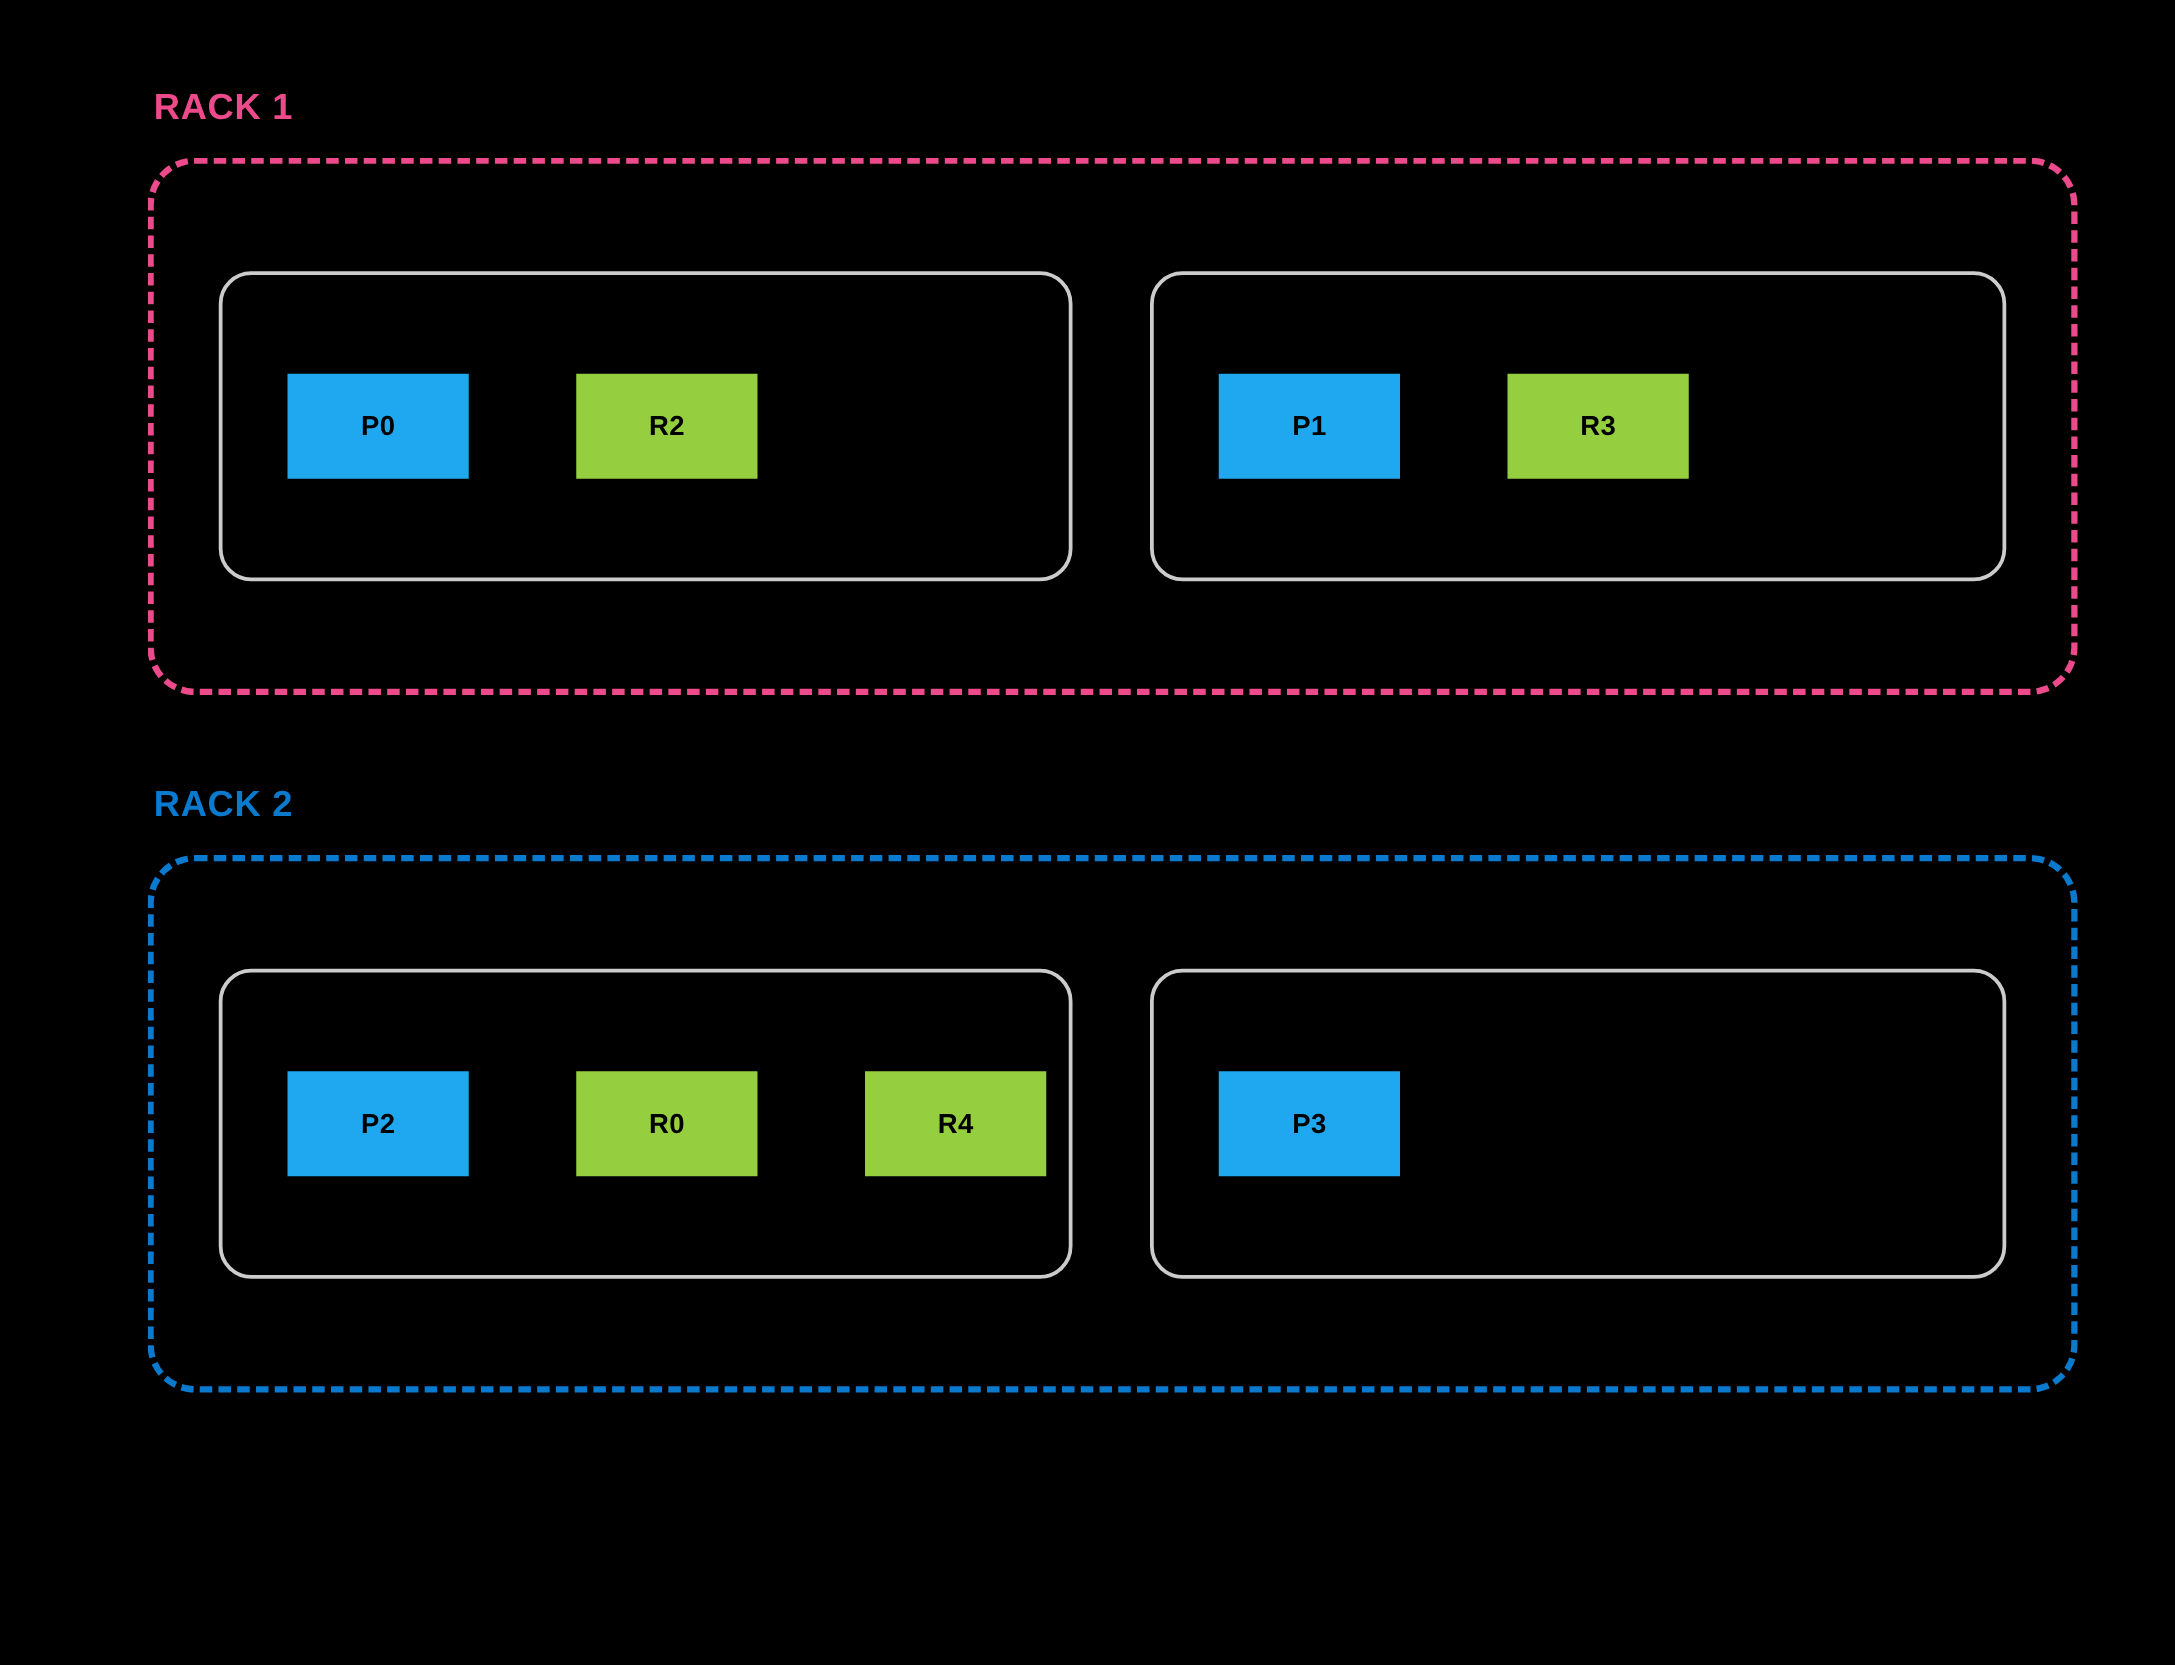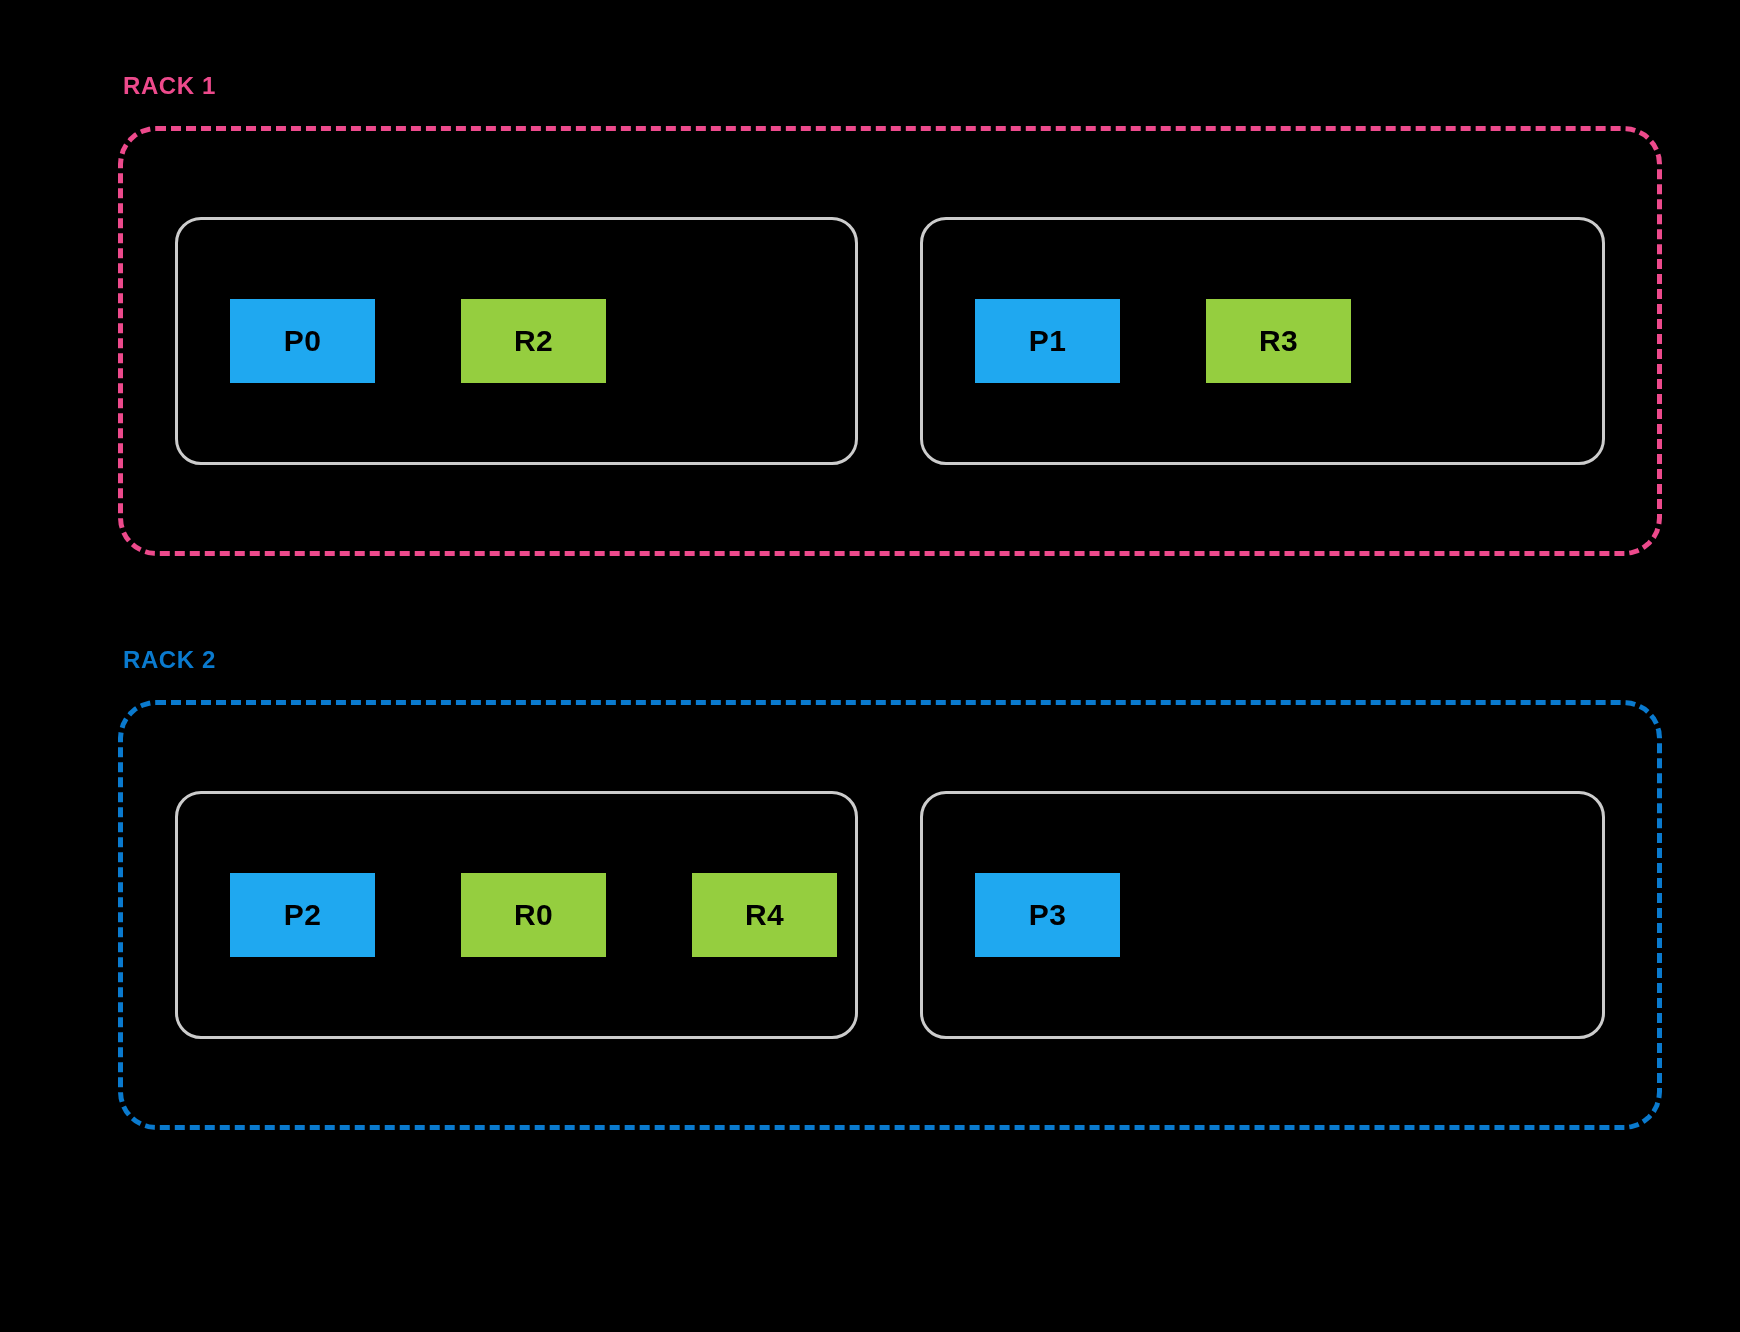--- a/index.html
+++ b/index.html
@@ -25,30 +25,30 @@
   
   .rack-group {
     position: absolute;
     left: 118px;
     width: 1544px;
   }
   #rack-group-1 { top: 70px; }
   #rack-group-2 { top: 628px; }
 
   .rack-label {
-    font-size: 24px;
+    font-size: 29px;
     font-weight: bold;
     letter-spacing: 0.6px;
     line-height: 32px;
     margin-left: 5px;
     margin-bottom: 24px;
     white-space: nowrap;
   }
   #rack-group-1 .rack-label { color: #ed4a8c; }
-  #rack-group-2 .rack-label { color: #0a7ace; margin-top: 16px; }
+  #rack-group-2 .rack-label { color: #0a7ace; }
 
   .rack-box {
     position: relative;
     box-sizing: border-box;
     height: 430px;
     border-radius: 38px;
     border-width: 5px;
     border-style: dashed;
     display: flex;
     align-items: center;
@@ -72,21 +72,21 @@
   .node.node-wide { width: 688px; }
   .node.node-narrow { width: 690px; }
 
   
   .unit {
     width: 145px;
     height: 84px;
     display: flex;
     align-items: center;
     justify-content: center;
-    font-size: 30px;
+    font-size: 22px;
     font-weight: bold;
     color: #000000;
     letter-spacing: 0.3px;
     user-select: none;
   }
   .unit.partition { background: #1fa8f0; }
   .unit.replica   { background: #95ce3f; margin-left: 48px; }
 </style>
 </head>
 <body>

